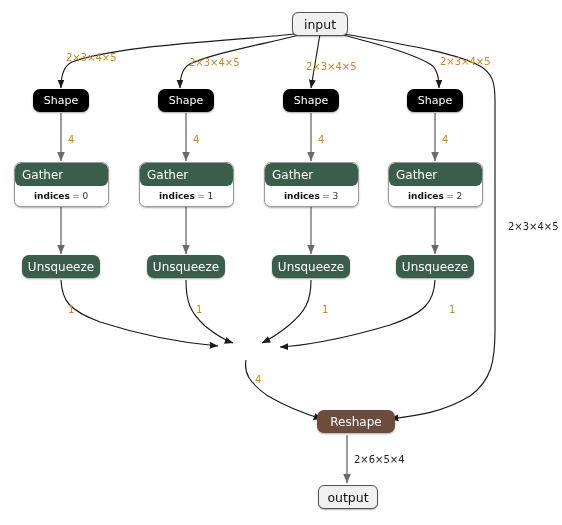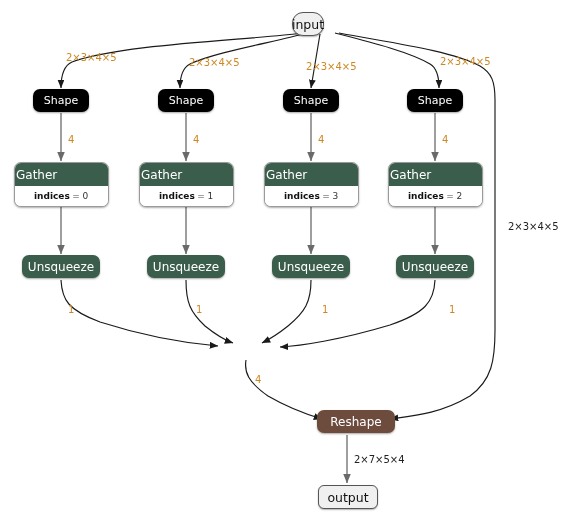--- a/index.html
+++ b/index.html
@@ -89,21 +89,22 @@
     border: 1px solid #9a9a9a;
     box-shadow: 0 1px 2px rgba(0,0,0,0.32);
   }
   .gather-header {
     background: #3b5d4b;
     color: #ffffff;
     font-size: 12px;
     height: 24px;
     display: flex;
     align-items: center;
-    padding-left: 1px;
+    padding-left: 7px;
+    border-radius: 6px;
   }
   .gather-body {
     background: #ffffff;
     height: 20px;
     display: flex;
     align-items: center;
     padding-left: 19px;
     font-size: 9px;
     color: #222222;
   }
@@ -179,21 +180,21 @@
       <path d="M435,280 C434,302 425,313 390,325 C340,340 300,346 280,347" marker-end="url(#arrow)"></path>
 
       <path d="M246,360 C244,372 248,382 268,396 C292,410 312,416 322,419" marker-end="url(#arrow)"></path>
     </g>
 
     <g stroke="#6a6a6a" stroke-width="1.3" fill="none">
       <path d="M347,435 L347,483" marker-end="url(#arrow-gray)"></path>
     </g>
   </svg>
 
-  <div class="node node-io" style="left:292px; top:12px; width:32px;border-radius:11px;">
+  <div class="node node-io" style="left:292px; top:12px; width:56px;">
     <span>input</span>
   </div>
 
   <div class="node node-shape" style="left:33px; top:89px; width:56px;">
     <span>Shape</span>
   </div>
   <div class="node node-shape" style="left:158px; top:89px; width:56px;">
     <span>Shape</span>
   </div>
   <div class="node node-shape" style="left:283px; top:89px; width:56px;">
@@ -281,15 +282,15 @@
 
   <div class="edge-label label-orange" style="left:68px; top:305px;">1</div>
   <div class="edge-label label-orange" style="left:196px; top:305px;">1</div>
   <div class="edge-label label-orange" style="left:322px; top:305px;">1</div>
   <div class="edge-label label-orange" style="left:449px; top:305px;">1</div>
 
   <div class="edge-label label-orange" style="left:255px; top:375px;">4</div>
 
   <div class="edge-label label-dark" style="left:508px; top:222px;">2×3×4×5</div>
 
-  <div class="edge-label label-dark" style="left:354px; top:455px;">2×7×5×4</div>
+  <div class="edge-label label-dark" style="left:354px; top:455px;">2×6×5×4</div>
 
 </div>
 
 </body></html>

